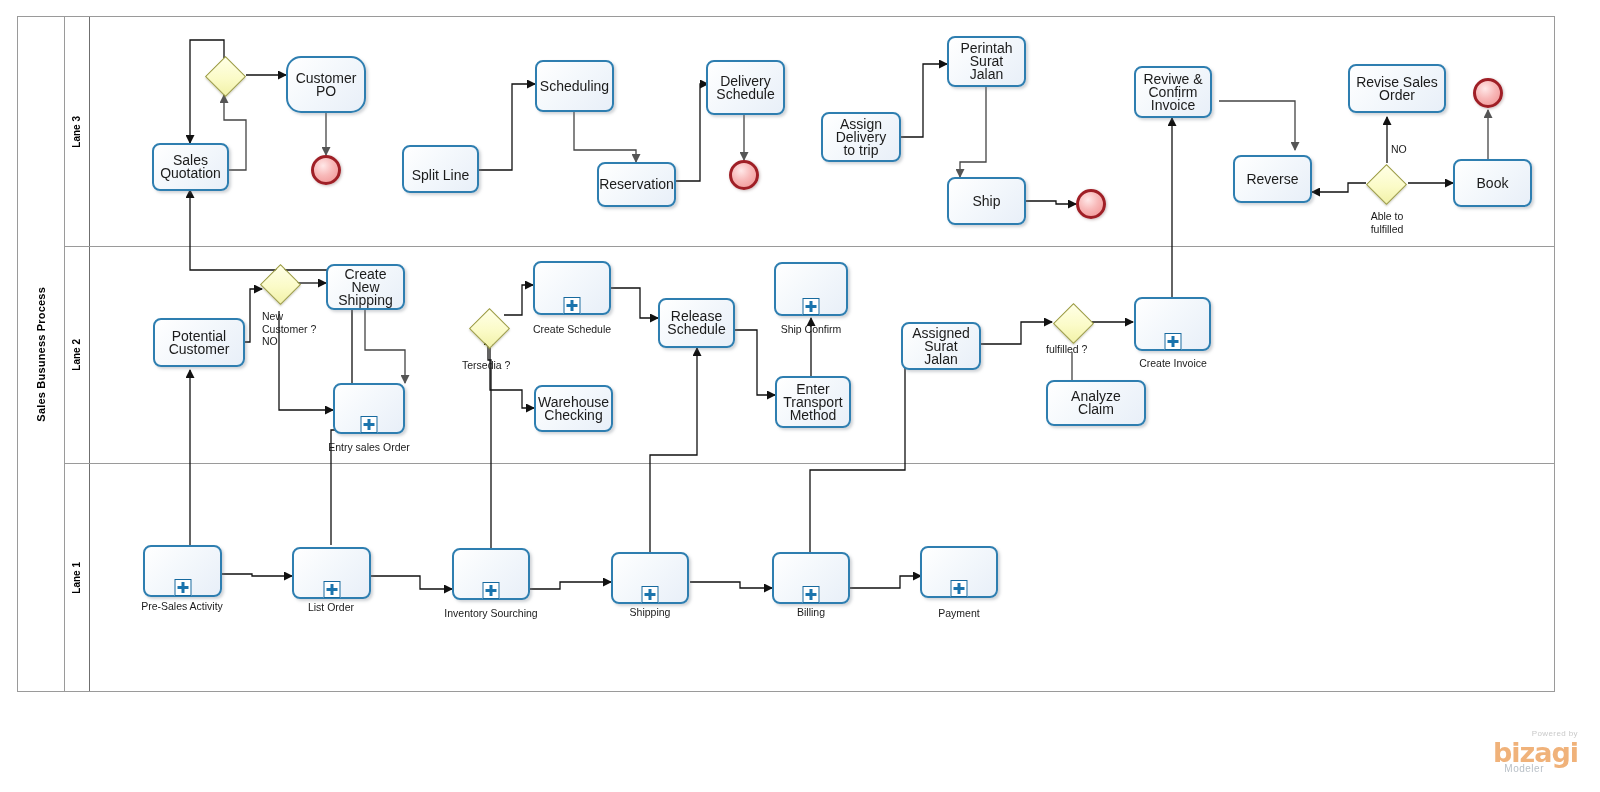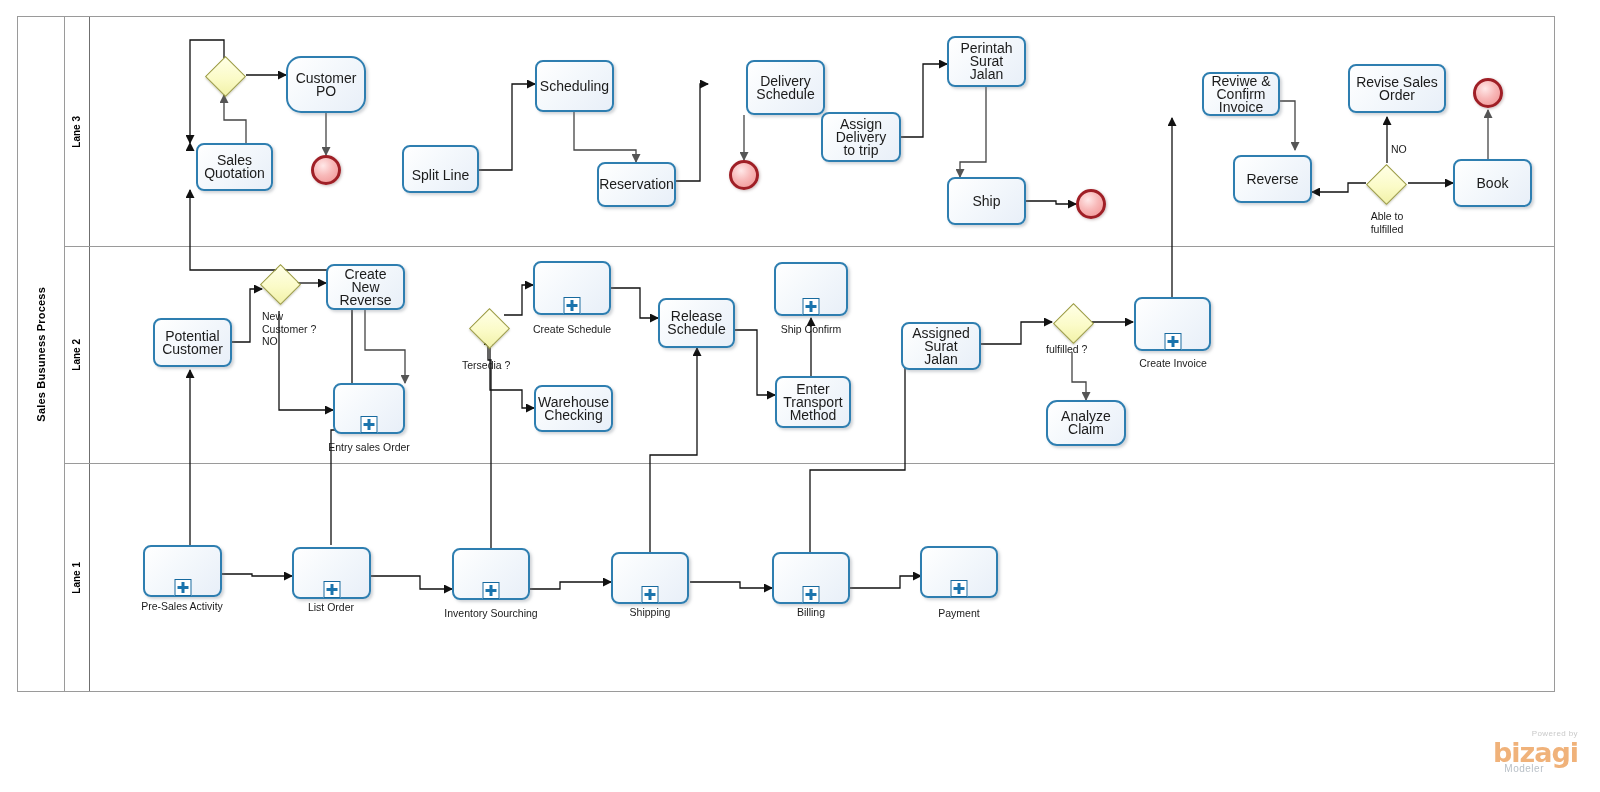--- a/index.html
+++ b/index.html
@@ -219,21 +219,21 @@
       <path d="M491,548 L491,360 L488,360 L488,337"></path>
       <path d="M650,552 L650,455 L697,455 L697,348"></path>
       <path d="M810,552 L810,470 L905,470 L905,346"></path>
     </g>
 
     <g fill="none" stroke="#111" stroke-width="1.3" marker-end="url(#ah)">
       <path d="M352,383 L352,270 L190,270 L190,190"></path>
     </g>
   </svg>
 
-  <div class="task node" style="left:152px;top:143px;width:77px;height:48px;margin-left:44px;">
+  <div class="task node" style="left:152px;top:143px;width:77px;height:48px;">
     <span class="tlabel" style="white-space:pre-line;">Sales
 Quotation</span>
   </div>
 
   <div class="gateway" style="left:205px;top:56px;">
     <i></i>
   </div>
 
   <div class="task node" style="left:286px;top:56px;width:80px;height:57px;border-radius:15px;">
     <span class="tlabel" style="white-space:pre-line;">Customer PO</span>
@@ -245,42 +245,42 @@
   </div>
 
   <div class="task node" style="left:535px;top:60px;width:79px;height:52px;">
     <span class="tlabel" style="white-space:pre-line;">Scheduling</span>
   </div>
 
   <div class="task node" style="left:597px;top:162px;width:79px;height:45px;">
     <span class="tlabel" style="white-space:pre-line;">Reservation</span>
   </div>
 
-  <div class="task node" style="left:706px;top:60px;width:79px;height:55px;margin-left:40px;">
+  <div class="task node" style="left:706px;top:60px;width:79px;height:55px;">
     <span class="tlabel" style="white-space:pre-line;">Delivery
 Schedule</span>
   </div>
   <div class="endevent" style="left:729px;top:160px;"></div>
 
   <div class="task node" style="left:821px;top:112px;width:80px;height:50px;">
     <span class="tlabel" style="white-space:pre-line;">Assign Delivery
 to trip</span>
   </div>
 
   <div class="task node" style="left:947px;top:36px;width:79px;height:51px;">
     <span class="tlabel" style="white-space:pre-line;">Perintah Surat
 Jalan</span>
   </div>
 
   <div class="task node" style="left:947px;top:177px;width:79px;height:48px;">
     <span class="tlabel" style="white-space:pre-line;">Ship</span>
   </div>
   <div class="endevent" style="left:1076px;top:189px;"></div>
 
-  <div class="task node" style="left:1202px;top:66px;width:78px;height:44px;margin-top:6px;">
+  <div class="task node" style="left:1134px;top:66px;width:78px;height:52px;">
     <span class="tlabel" style="white-space:pre-line;">Reviwe &amp;
 Confirm
 Invoice</span>
   </div>
 
   <div class="task node" style="left:1233px;top:155px;width:79px;height:48px;">
     <span class="tlabel" style="white-space:pre-line;">Reverse</span>
   </div>
 
   <div class="task node" style="left:1348px;top:64px;width:98px;height:49px;">
@@ -293,35 +293,35 @@
   </div>
   <div class="gw-label" style="left:1356px;top:210px;white-space:pre-line;text-align:center;width:62px;">Able to
 fulfilled</div>
   <div class="edge-label" style="left:1391px;top:143px;">NO</div>
 
   <div class="task node" style="left:1453px;top:159px;width:79px;height:48px;">
     <span class="tlabel" style="white-space:pre-line;">Book</span>
   </div>
   <div class="endevent" style="left:1473px;top:78px;"></div>
 
-  <div class="task node" style="left:153px;top:318px;width:79px;height:49px;">
+  <div class="task node" style="left:153px;top:318px;width:92px;height:49px;">
     <span class="tlabel" style="white-space:pre-line;">Potential
 Customer</span>
   </div>
 
   <div class="gateway" style="left:260px;top:264px;">
     <i></i>
   </div>
   <div class="gw-label" style="left:262px;top:310px;white-space:pre-line;">New
 Customer ?
 NO</div>
 
   <div class="task node" style="left:326px;top:264px;width:79px;height:46px;">
     <span class="tlabel" style="white-space:pre-line;">Create New
-Reverse</span>
+Shipping</span>
   </div>
 
   <div class="subproc" style="left:333px;top:383px;width:72px;height:51px;">
     <span class="plus"></span>
   </div>
   <div class="below-label" style="left:369px;top:441px;">Entry sales Order</div>
 
   <div class="gateway" style="left:469px;top:308px;">
     <i></i>
   </div>
@@ -361,21 +361,21 @@
   <div class="gateway" style="left:1053px;top:303px;">
     <i></i>
   </div>
   <div class="gw-label" style="left:1046px;top:343px;">fulfilled ?</div>
 
   <div class="subproc" style="left:1134px;top:297px;width:77px;height:54px;">
     <span class="plus"></span>
   </div>
   <div class="below-label" style="left:1173px;top:357px;">Create Invoice</div>
 
-  <div class="task node" style="left:1046px;top:400px;width:80px;height:46px;border-radius:11px;">
+  <div class="task node" style="left:1046px;top:380px;width:100px;height:46px;">
     <span class="tlabel" style="white-space:pre-line;">Analyze Claim</span>
   </div>
 
   <div class="subproc" style="left:143px;top:545px;width:79px;height:52px;">
     <span class="plus"></span>
   </div>
   <div class="below-label" style="left:182px;top:600px;">Pre-Sales Activity</div>
 
   <div class="subproc" style="left:292px;top:547px;width:79px;height:52px;">
     <span class="plus"></span>

